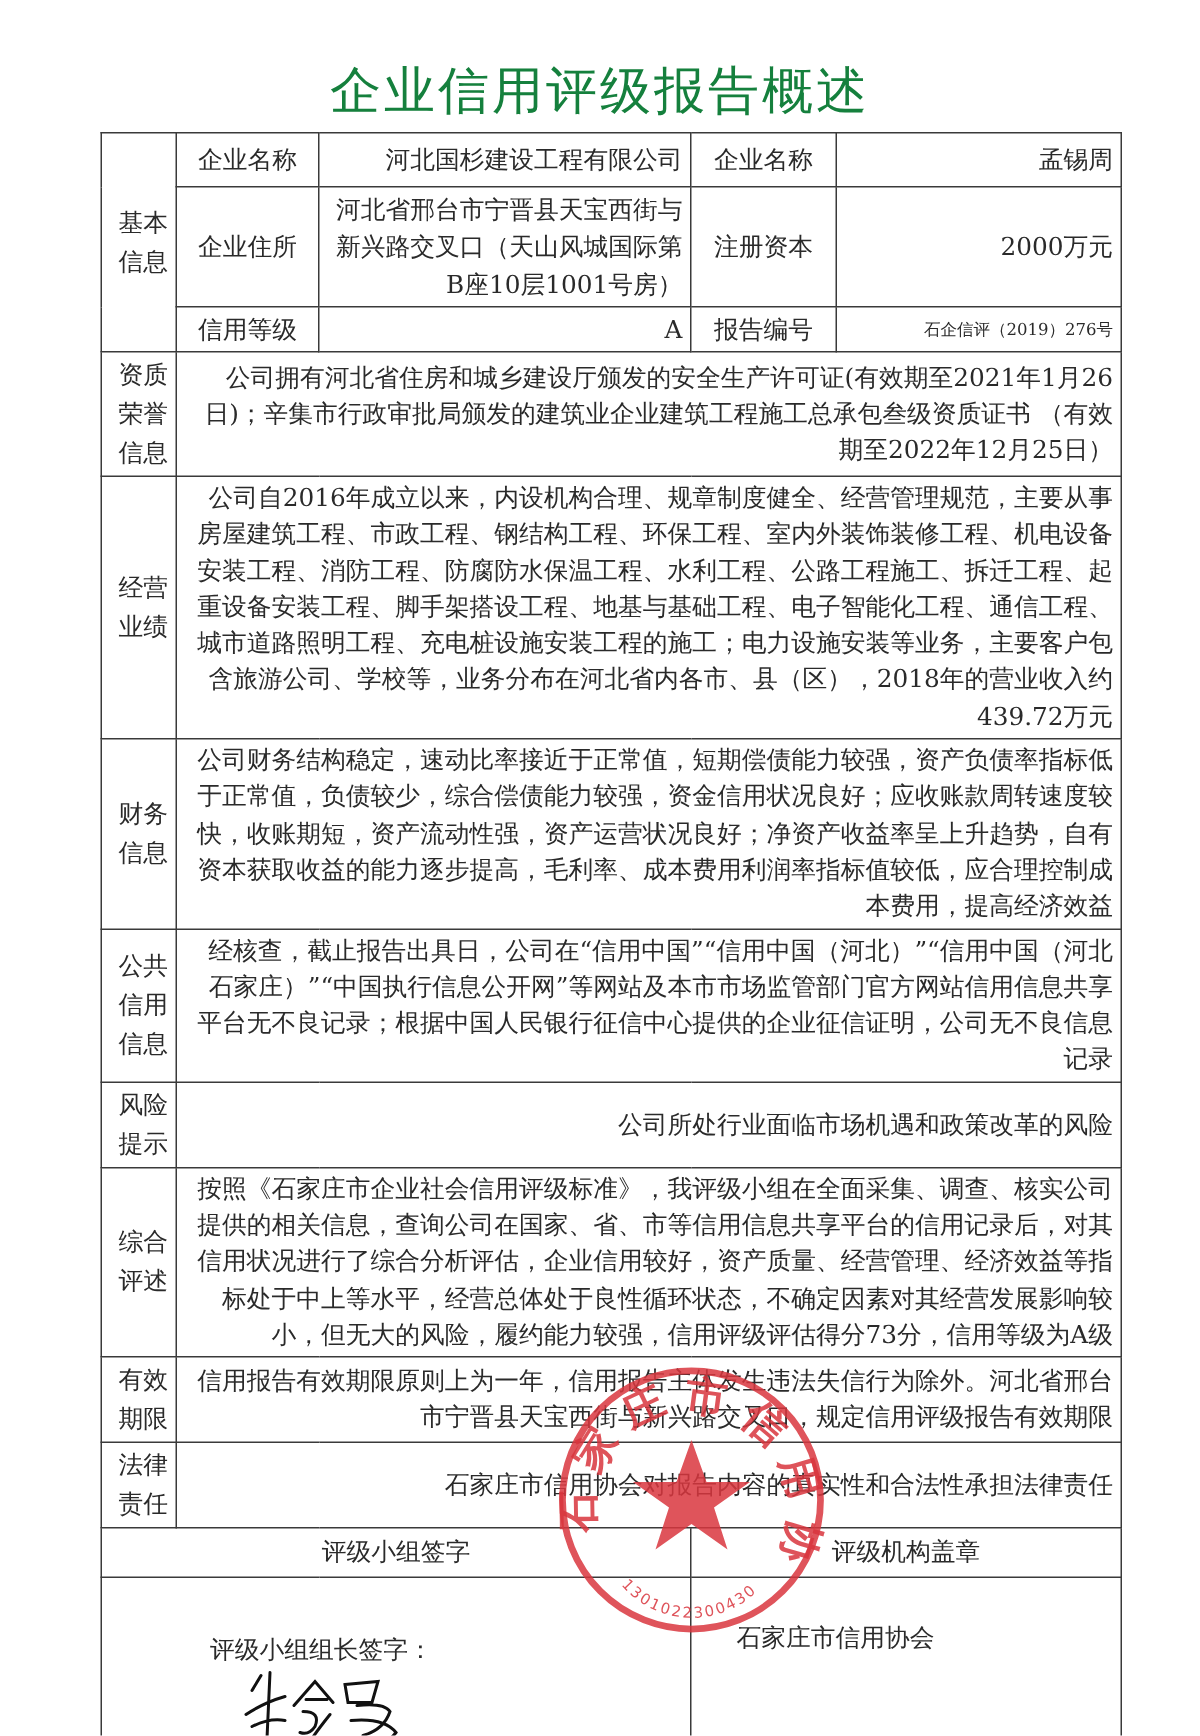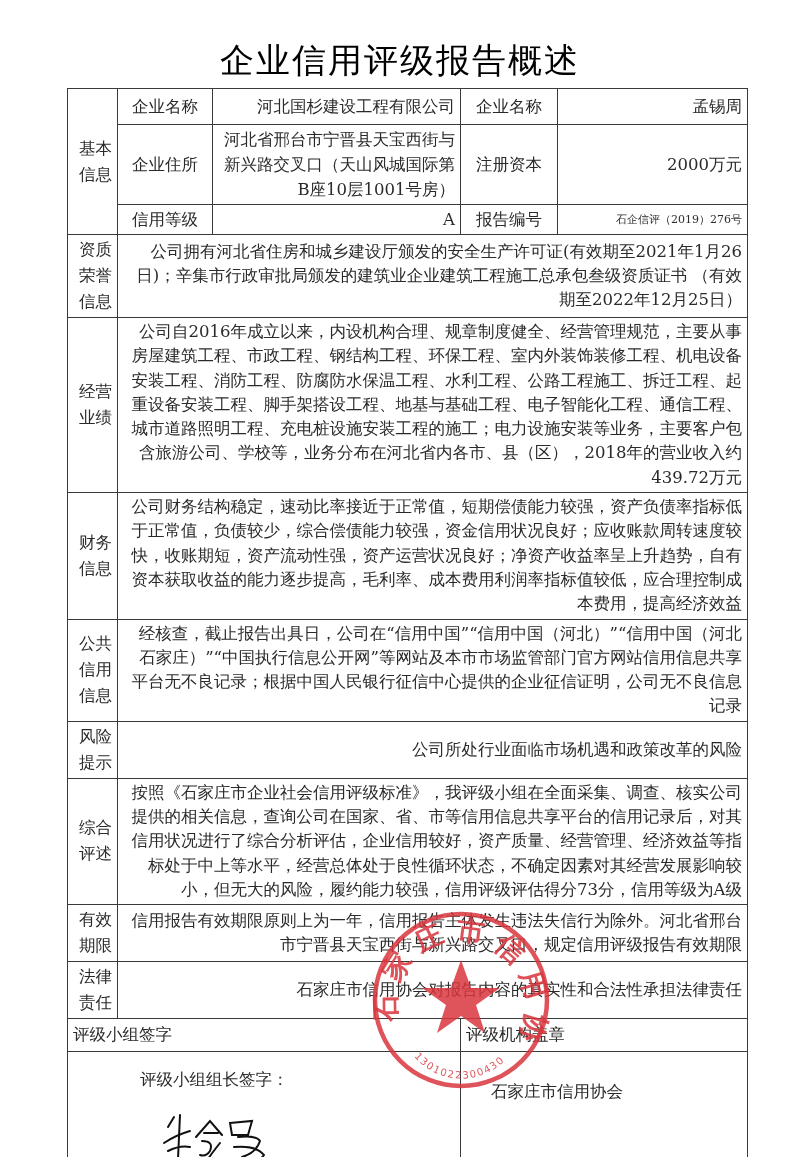--- a/index.html
+++ b/index.html
@@ -4,37 +4,37 @@
   <style>
     html, body { margin: 0; padding: 0; background: #ffffff; }
     body {
       width: 800px; height: 1157px; position: relative; overflow: hidden;
       font-family: "DejaVu Serif", "Liberation Serif", serif;
       color: #2a2a2a;
     }
     .title {
       position: absolute; left: 0; top: 38px; width: 800px; text-align: center;
       font-family: "DejaVu Sans", "Liberation Sans", sans-serif;
-      font-size: 34px; letter-spacing: 2px; color: #000000; font-weight: 400;
+      font-size: 34px; letter-spacing: 2px; color: #15803d; font-weight: 400;
     }
     table.report {
       position: absolute; left: 67px; top: 88px; width: 680px;
       border-collapse: collapse; table-layout: fixed;
       font-size: 16.5px; line-height: 24px;
     }
     table.report td {
       border: 1.5px solid #3a3a3a; padding: 2px 5px; vertical-align: middle;
     }
     td.sec { text-align: right; padding: 2px 2px; line-height: 26px; }
     td.lbl { text-align: center; white-space: nowrap; }
     td.val { text-align: right; }
     td.body { text-align: right; padding: 1px 6px; line-height: 24.3px; }
     .sign-cell { position: relative; height: 150px; padding: 0 !important; vertical-align: top !important; }
-    .sign-head { text-align: left; height: 28px; }
-    .leader-label { position: absolute; left: 72px; top: 16px; font-size: 16.5px; }
+    .sign-head { text-align: center; height: 28px; }
+    .leader-label { position: absolute; left: 72px; top: 36px; font-size: 16.5px; }
     .signature { position: absolute; left: 92px; top: 55px; }
     .org-name { position: absolute; left: 30px; top: 28px; font-size: 16.5px; font-family: Liberation Serif, serif; }
     .stamp { position: absolute; left: 368px; top: 908px; pointer-events: none; }
   </style>
 </head>
 <body>
 
 <div class="title">企业信用评级报告概述</div>
 
 <table class="report">

